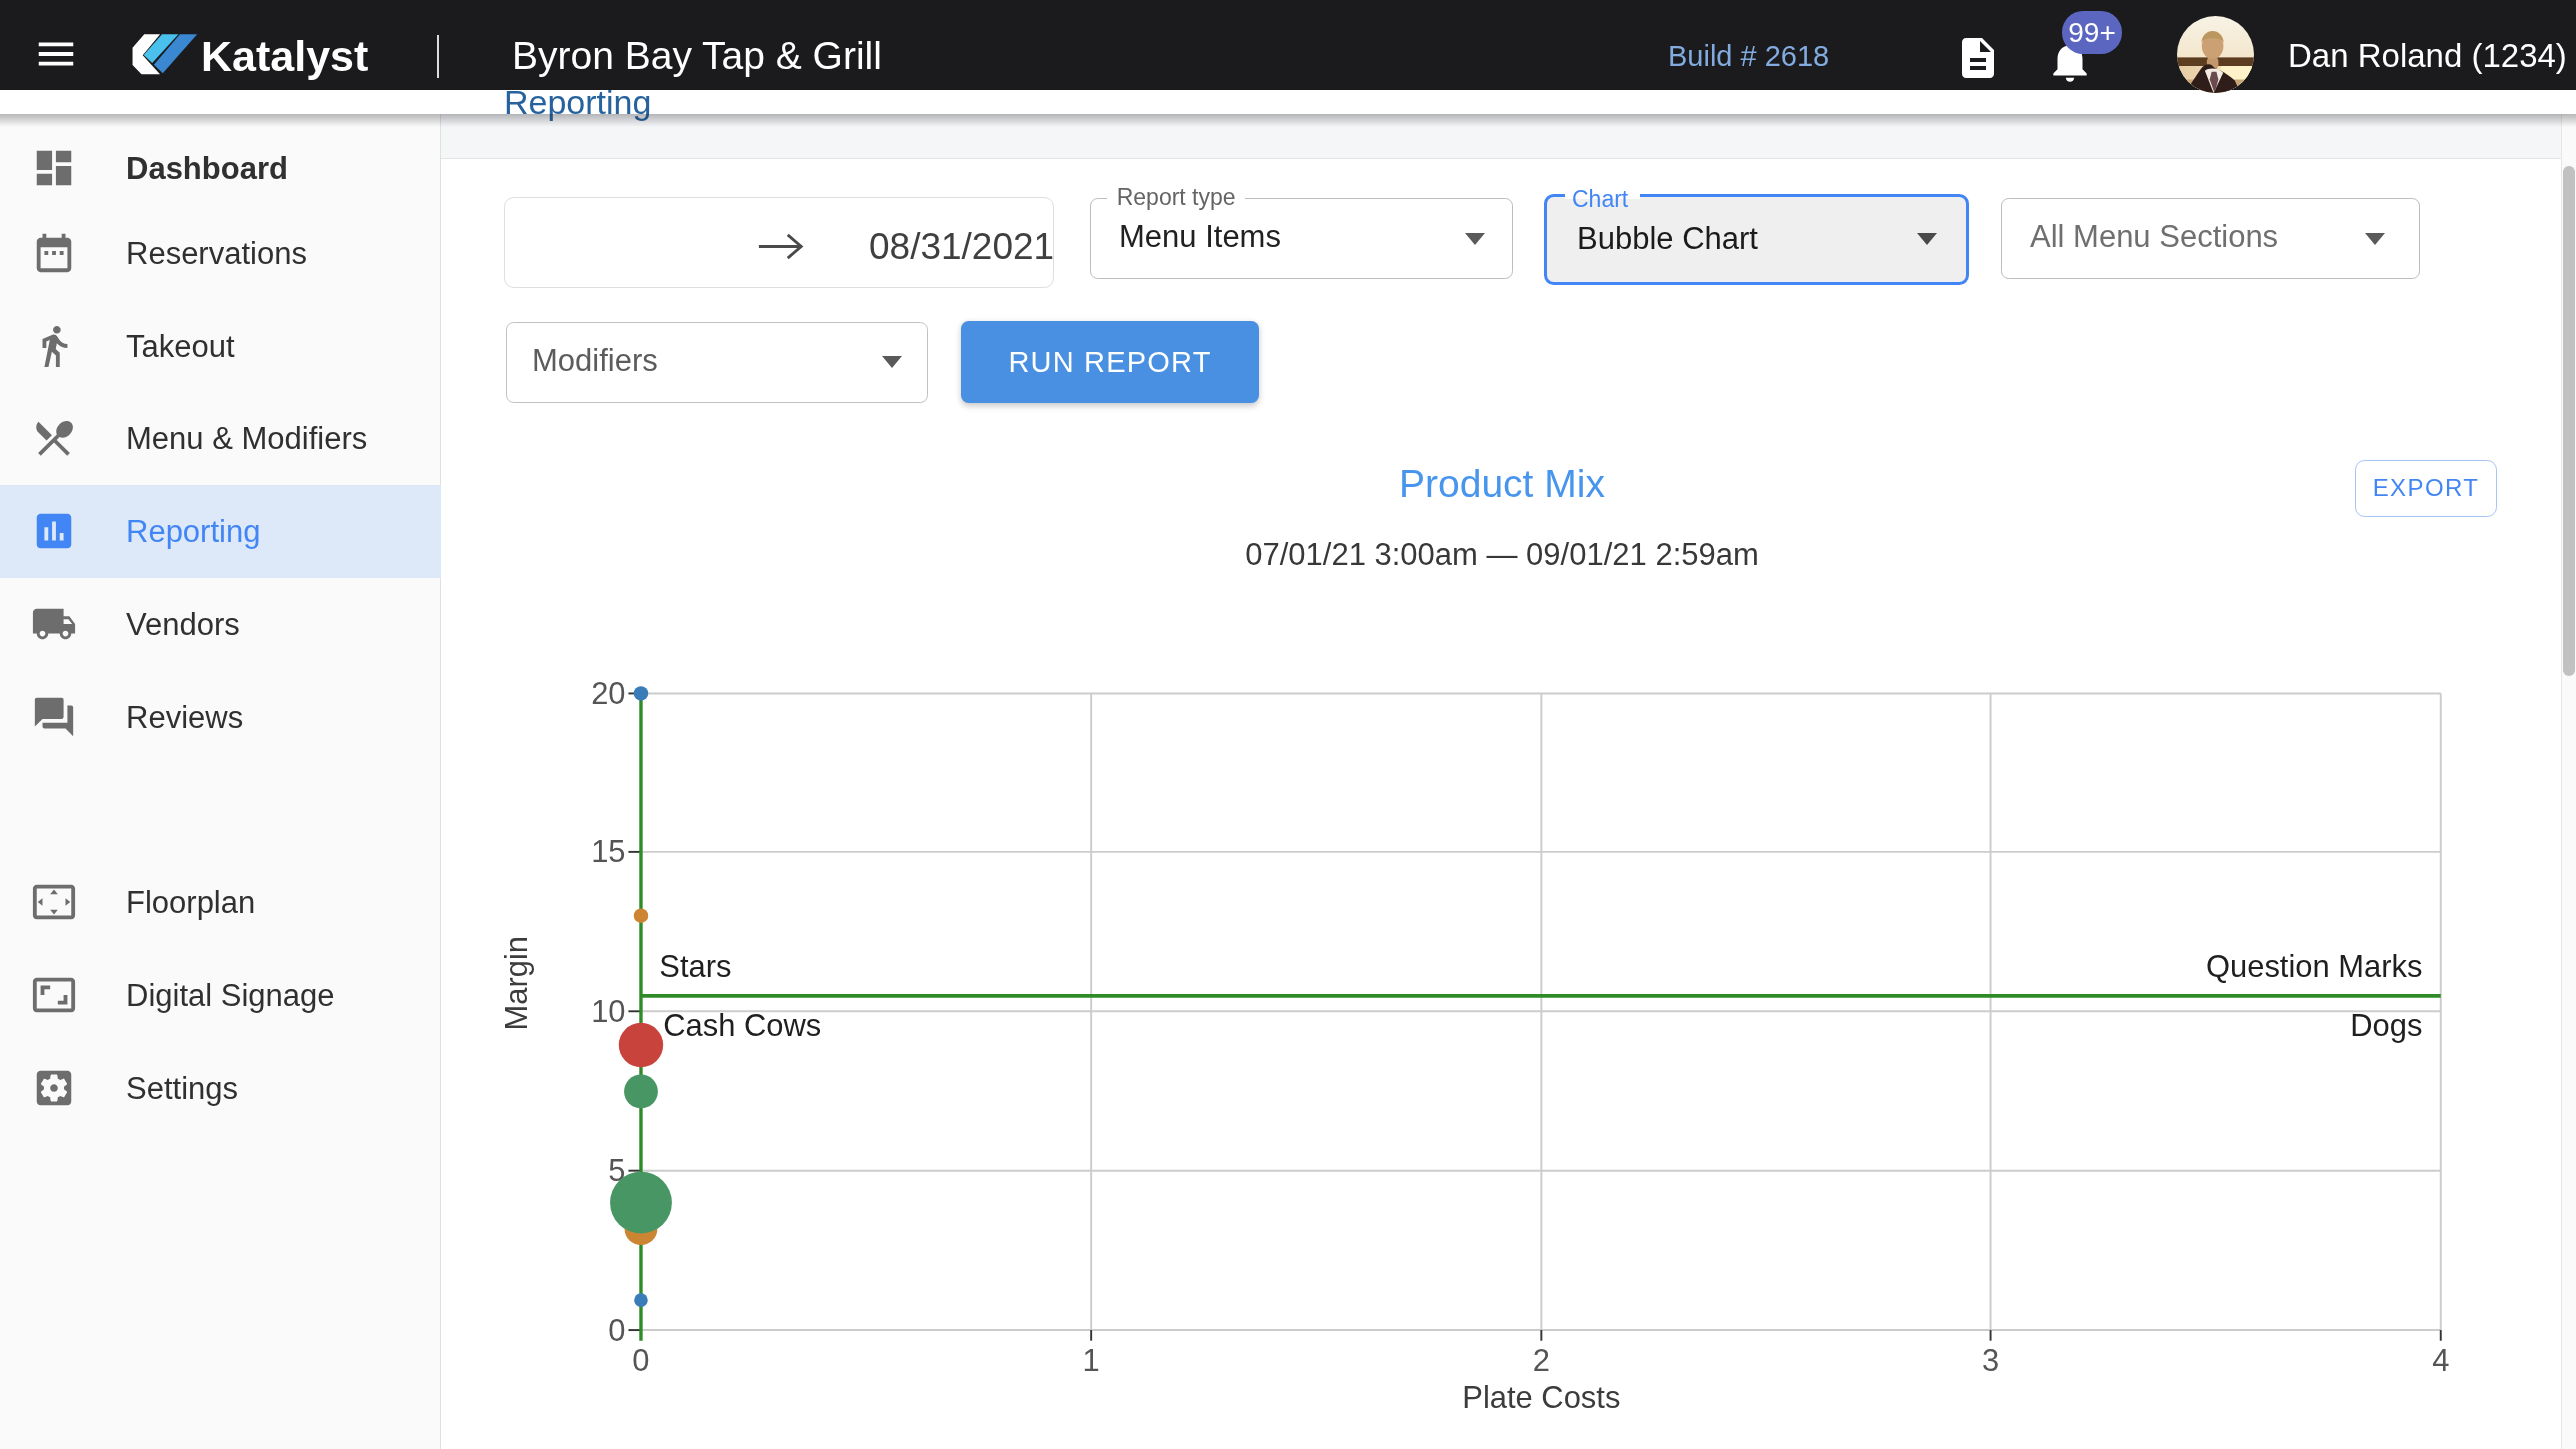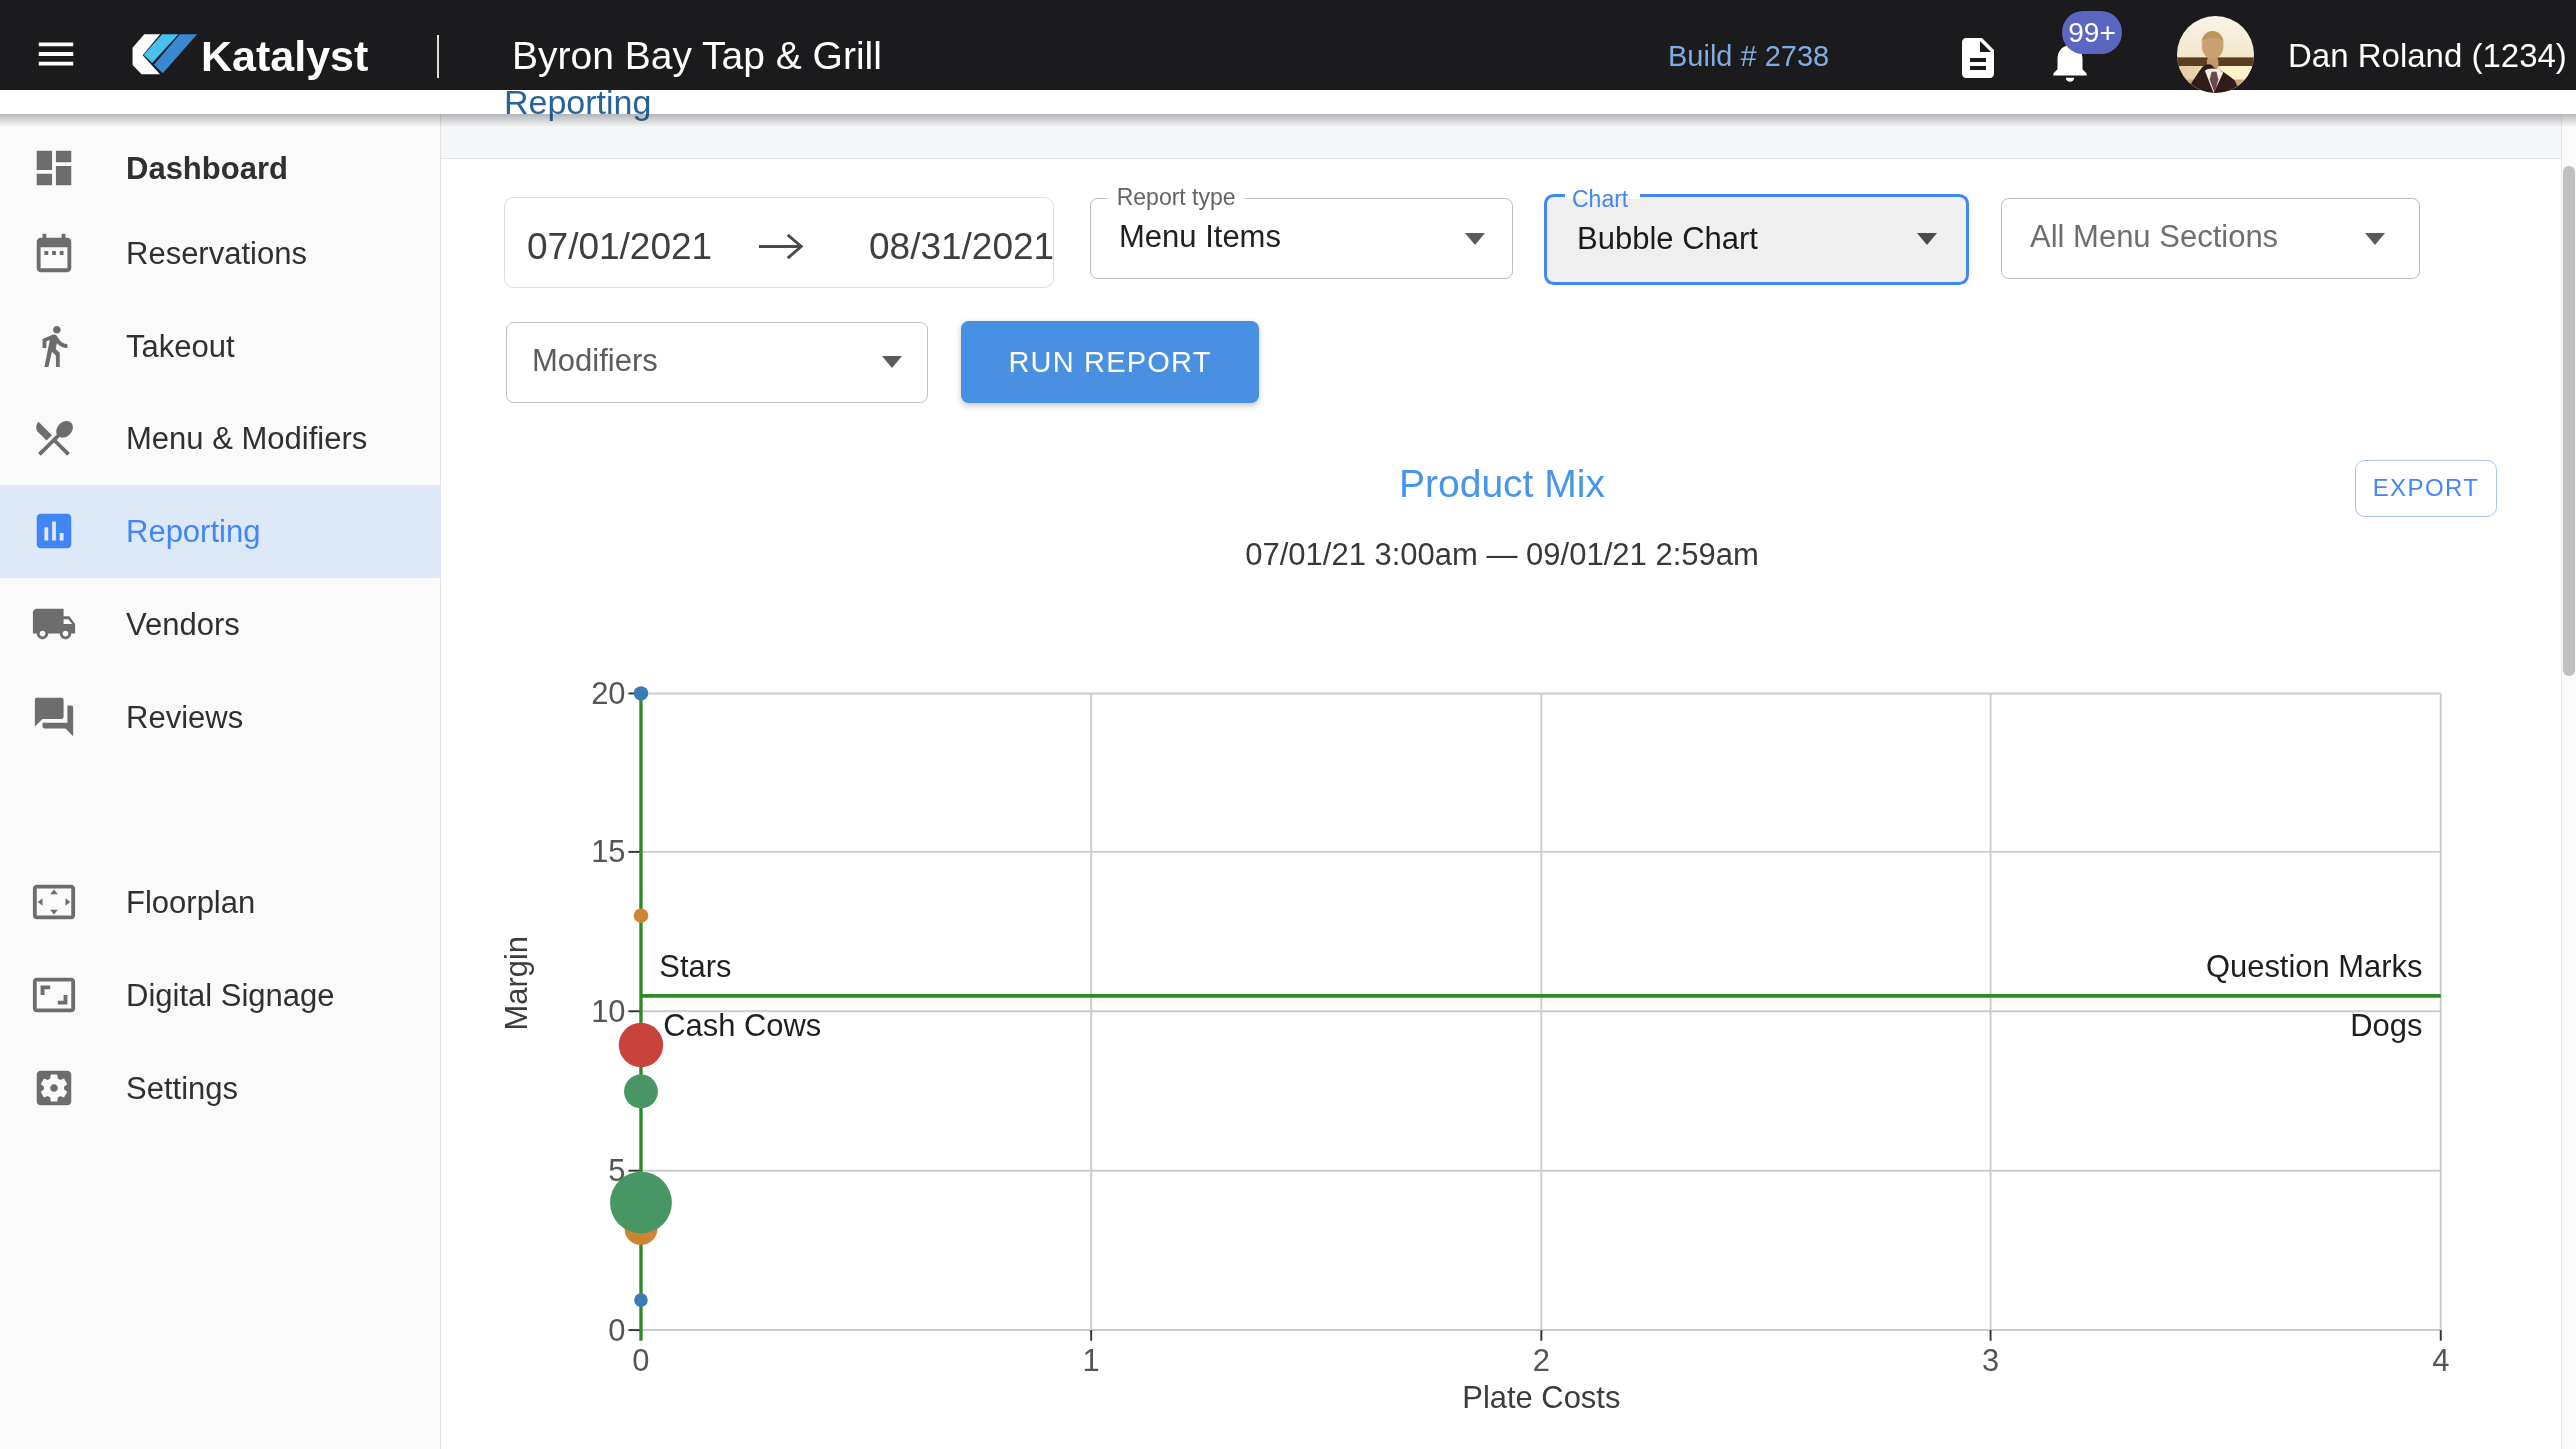--- a/index.html
+++ b/index.html
@@ -78,21 +78,20 @@
           <path d="M12 10c-1.1 0-2 .9-2 2s.9 2 2 2 2-.9 2-2-.9-2-2-2zm7-7H5c-1.1 0-2 .9-2 2v14c0 1.1.9 2 2 2h14c1.1 0 2-.9 2-2V5c0-1.1-.9-2-2-2zm-1.75 9c0 .23-.02.46-.05.68l1.48 1.16c.13.11.17.3.08.45l-1.4 2.42c-.09.15-.27.21-.43.15l-1.74-.7c-.36.28-.76.51-1.18.69l-.26 1.85c-.03.17-.18.3-.35.3h-2.8c-.17 0-.32-.13-.35-.29l-.26-1.85c-.43-.18-.82-.41-1.18-.69l-1.74.7c-.16.06-.34 0-.43-.15l-1.4-2.42c-.09-.15-.05-.34.08-.45l1.48-1.16c-.03-.23-.05-.46-.05-.69 0-.23.02-.46.05-.68l-1.48-1.16c-.13-.11-.17-.3-.08-.45l1.4-2.42c.09-.15.27-.21.43-.15l1.74.7c.36-.28.76-.51 1.18-.69l.26-1.85c.03-.17.18-.3.35-.3h2.8c.17 0 .32.13.35.29l.26 1.85c.43.18.82.41 1.18.69l1.74-.7c.16-.06.34 0 .43.15l1.4 2.42c.09.15.05.34-.08.45l-1.48 1.16c.03.23.05.46.05.69z"></path>
         </svg>
         <span>Settings</span>
       </div>
   </div>
 
   <div class="abs" style="left:441px;top:114px;width:2120px;height:45px;background:#f5f6f8;border-bottom:1.9px solid #e2e4e7;z-index:4;"></div>
   <div class="abs" style="left:504px;top:82px;font-size:34px;line-height:40px;color:#26639e;z-index:6;">Reporting</div>
 
   <div class="abs" style="left:504px;top:197px;width:550px;height:91px;border:1.9px solid #dedede;border-radius:9.7px;">
-    <span class="abs" style="left:22px;top:4.8px;height:87px;line-height:87px;font-size:37px;color:#3f3f3f;">07/01/2021</span>
     <svg class="abs" style="left:251px;top:32px;" width="50" height="33" viewBox="0 0 52 34">
         <path d="M3 17 H46 M33 5 L47 17 L33 29" fill="none" stroke="#4a4a4a" stroke-width="3"></path>
       </svg>
     <span class="abs" style="left:320px;top:4.8px;height:87px;line-height:87px;font-size:37px;color:#3f3f3f;margin-left:44px;">08/31/2021</span>
   </div>
 
   <div class="abs" style="left:1090px;top:198px;width:423px;height:81px;border:1.9px solid #bdbdbd;border-radius:7.7px;"></div>
   <span class="abs" style="left:1107px;top:185px;height:25px;line-height:25px;padding:0 9.7px;background:#fff;font-size:23px;color:#646464;z-index:2;">Report type</span>
   <span class="abs" style="left:1119px;top:198px;height:81px;line-height:77px;font-size:31px;color:#212121;">Menu Items</span>
   <div class="sel-arrow" style="left:1465px;top:233px;"></div>
@@ -190,21 +189,21 @@
       </svg>
 
     <svg class="abs" style="left:126px;top:29px;" width="73" height="48" viewBox="0 0 76 50">
       <path fill="#ffffff" d="M19 5.4 L35.5 5.4 L17.4 27.3 L35.4 47.2 L16.1 47.2 L6.8 37.5 L6.8 19.5 Z"></path>
       <path fill="#4ac0ec" d="M37.5 5.4 L54.6 5.4 L27.3 35.4 L18.4 27.1 Z"></path>
       <path fill="#3a87d2" d="M56.1 5.4 L74.1 5.4 L38.3 46 L29 37.3 Z"></path>
     </svg>
     <span class="abs" style="left:201px;top:31px;height:50px;line-height:50px;font-size:43px;font-weight:bold;color:#fff;">Katalyst</span>
     <div class="abs" style="left:437px;top:35px;width:1.9px;height:43px;background:rgba(255,255,255,0.85);"></div>
     <span class="abs" style="left:512px;top:34px;height:44px;line-height:44px;font-size:39px;color:#fff;">Byron Bay Tap &amp; Grill</span>
-    <span class="abs" style="left:1668px;top:36px;height:41px;line-height:41px;font-size:29px;color:#82abdf;">Build # 2738</span>
+    <span class="abs" style="left:1668px;top:36px;height:41px;line-height:41px;font-size:29px;color:#82abdf;">Build # 2618</span>
 
     <svg class="abs" style="left:1954px;top:34px;" width="48" height="48" viewBox="0 0 24 24" fill="#ffffff">
         <path d="M14 2H6c-1.1 0-2 .9-2 2v16c0 1.1.9 2 2 2h12c1.1 0 2-.9 2-2V8l-6-6zm2 16H8v-2h8v2zm0-4H8v-2h8v2zm-3-5V3.5L18.5 9H13z"></path>
       </svg>
 
     <svg class="abs" style="left:2045px;top:36px;" width="50" height="50" viewBox="0 0 24 24" fill="#ffffff">
         <path d="M12 22c1.1 0 2-.9 2-2h-4c0 1.1.89 2 2 2zm6-6v-5c0-3.07-1.64-5.64-4.5-6.32V4c0-.83-.67-1.5-1.5-1.5s-1.5.67-1.5 1.5v.68C7.63 5.36 6 7.92 6 11v5l-2 2v1h16v-1l-2-2z"></path>
       </svg>
     <div class="abs" style="left:2062px;top:10.6px;width:60px;height:43px;border-radius:21px;background:#5a66c0;color:#fff;font-size:28px;text-align:center;line-height:43px;">99+</div>
 

